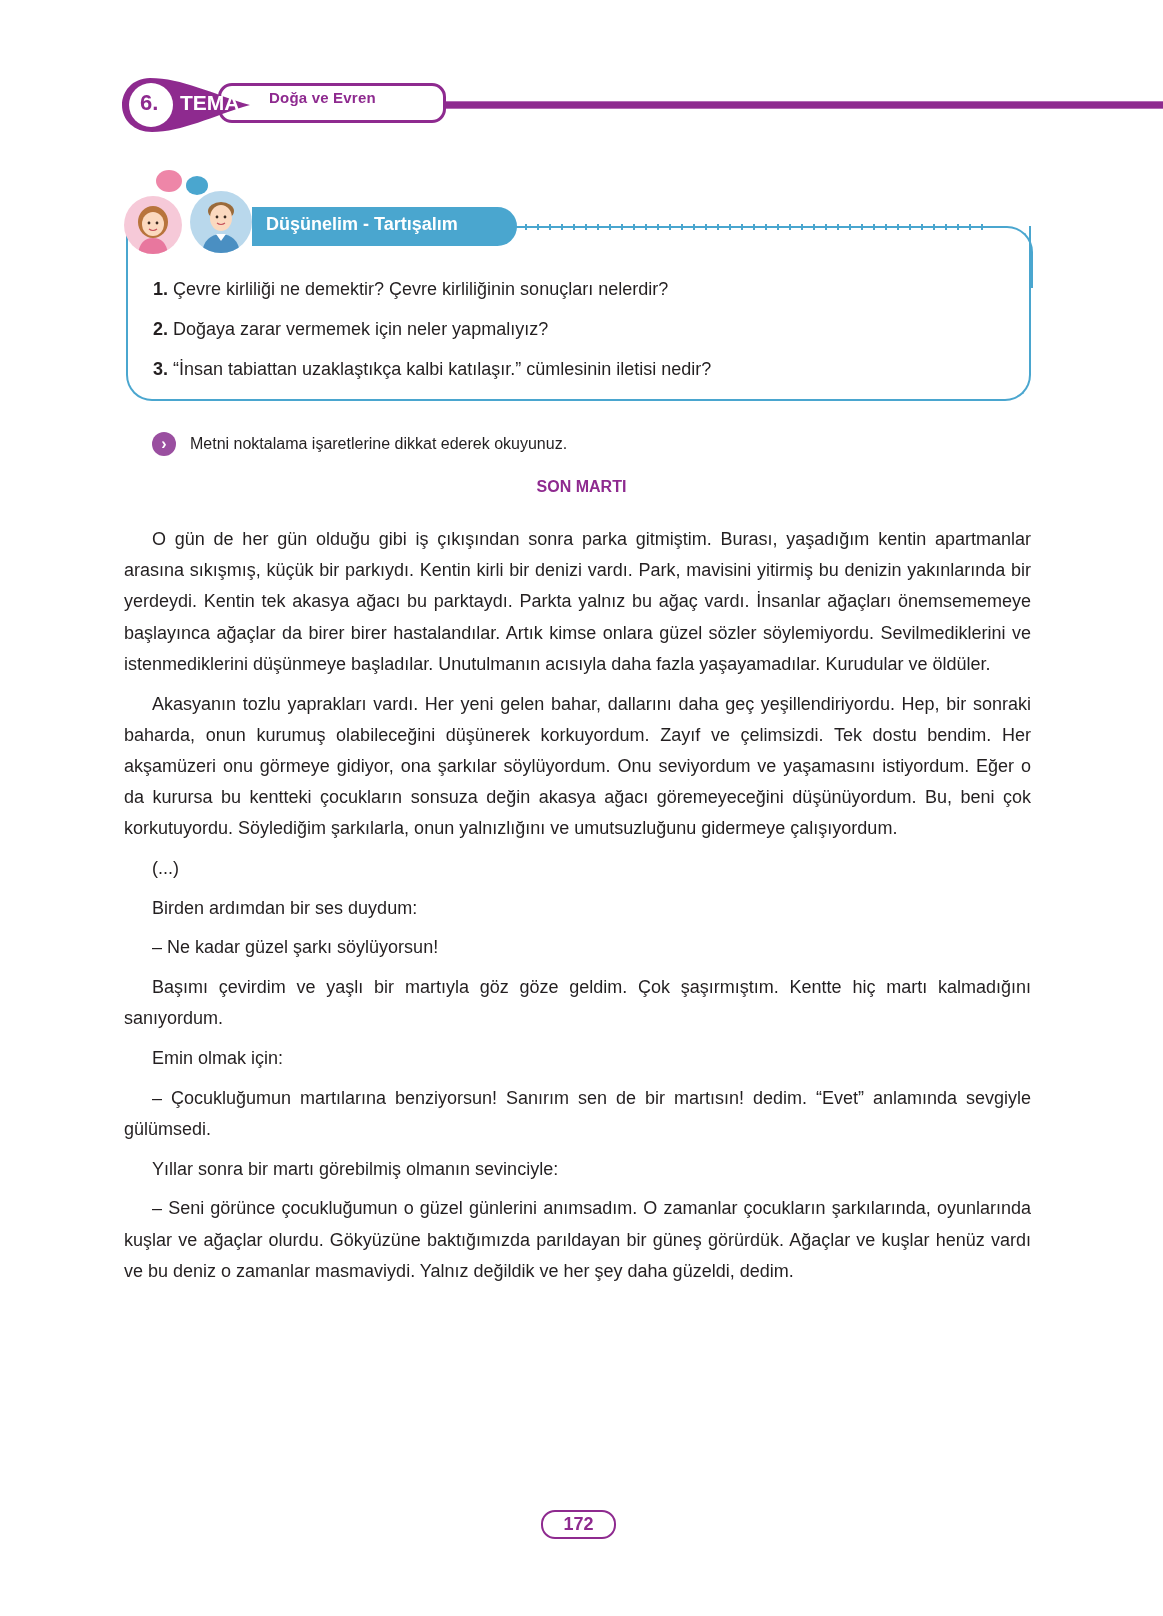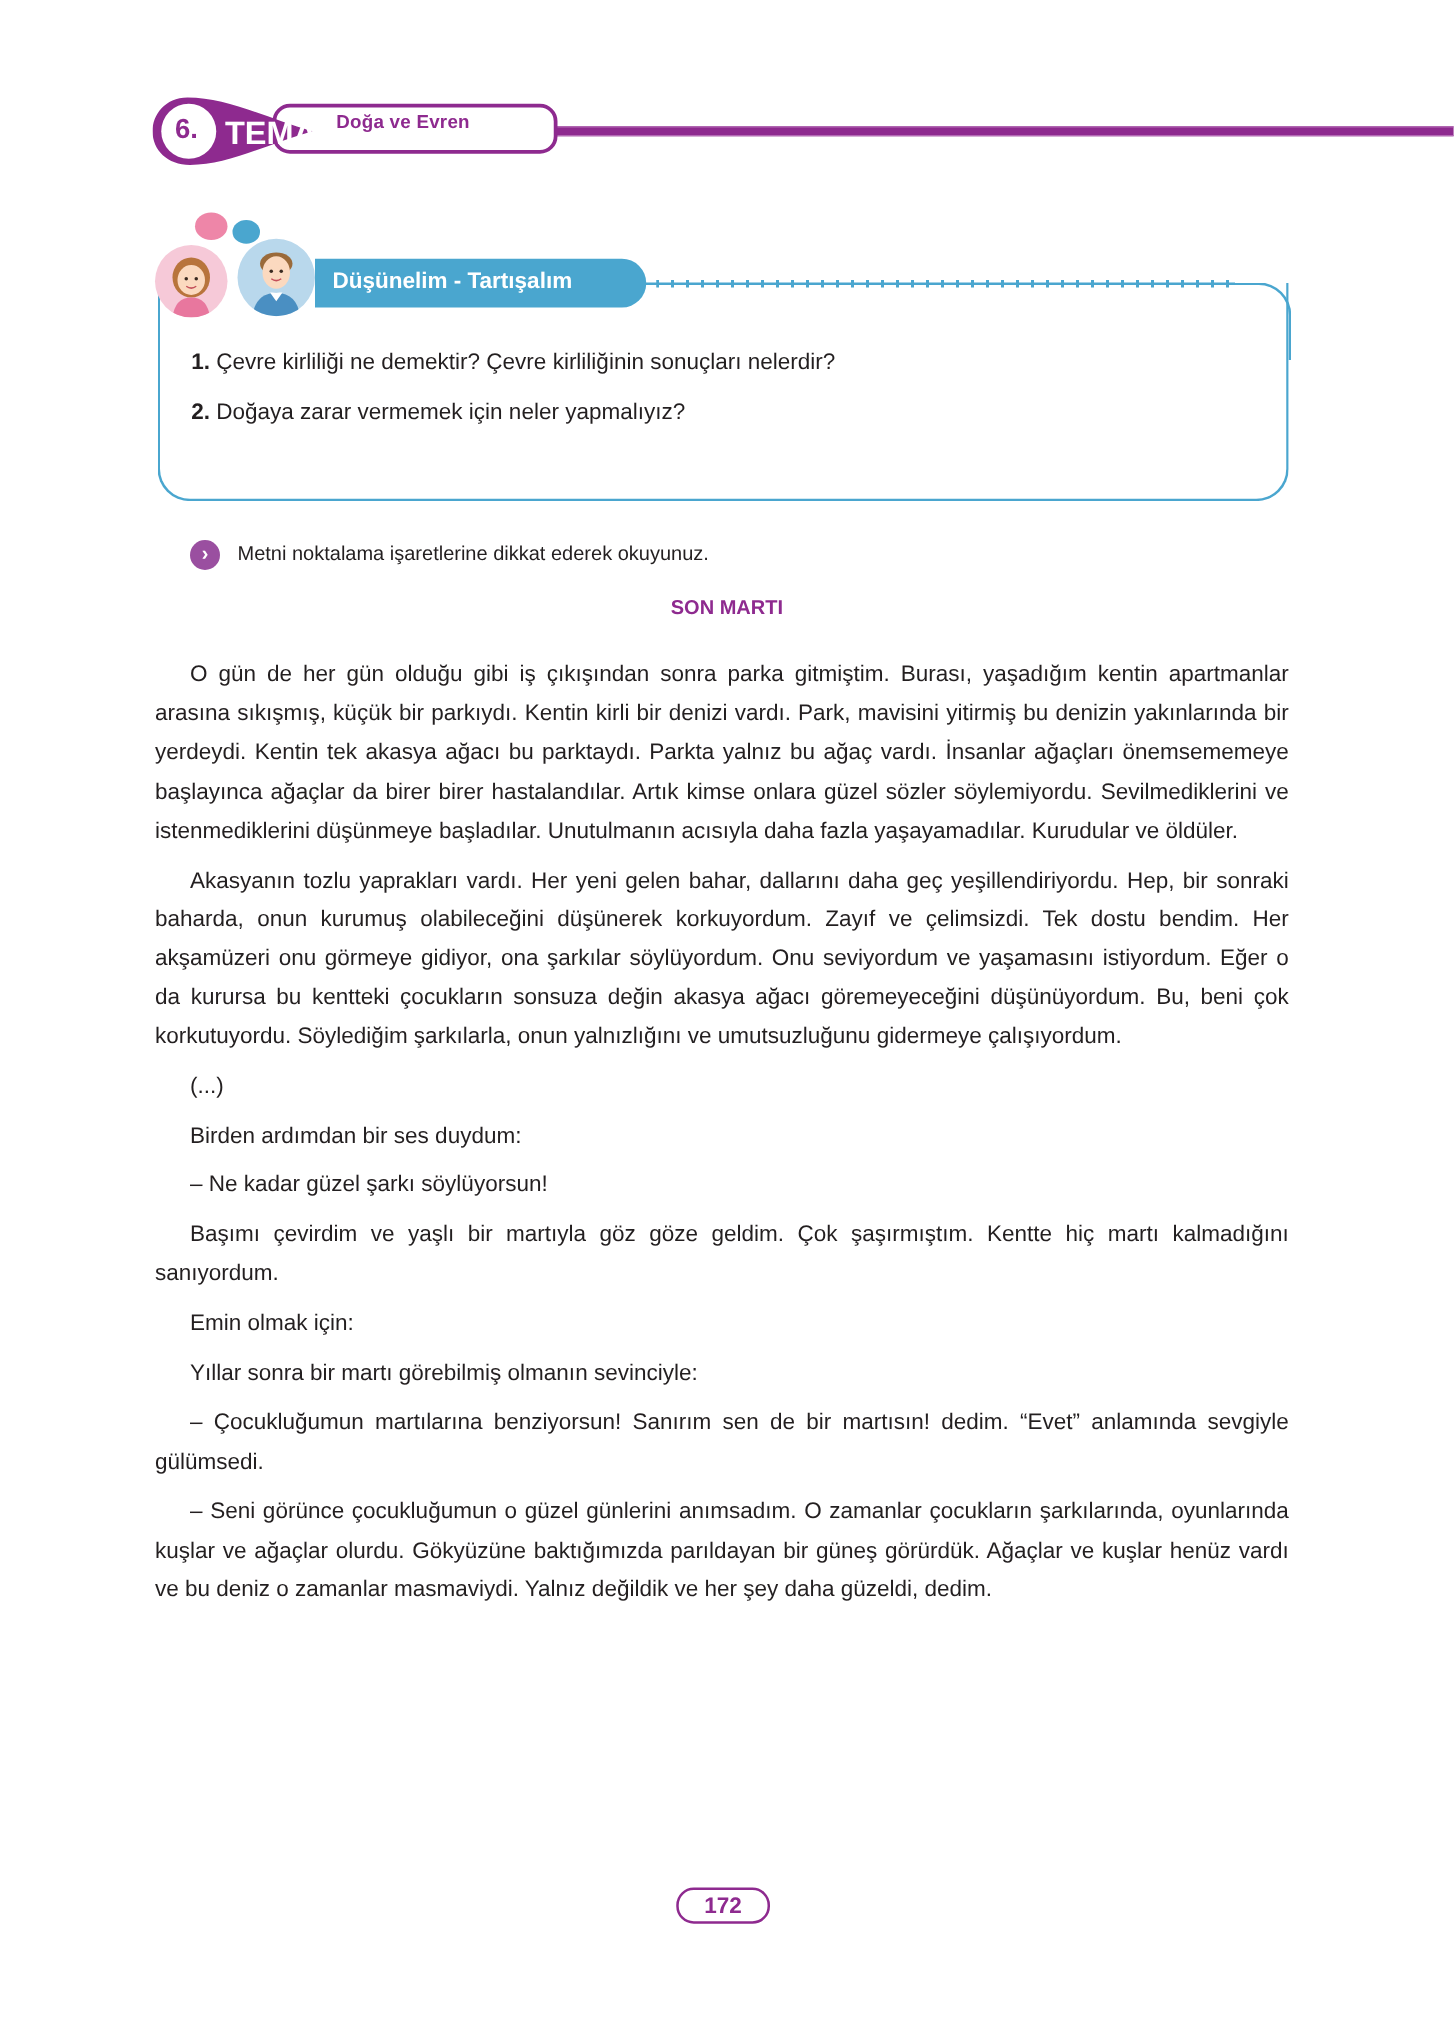--- a/index.html
+++ b/index.html
@@ -20,21 +20,21 @@
       position: absolute; left: 269px; top: 89px; font-size: 15px; font-weight: bold;
       color: #8e2a8f; letter-spacing: 0.2px; white-space: nowrap;
     }
     .theme-blob {
       position: absolute; left: 122px; top: 76px; width: 130px; height: 58px;
     }
     .theme-number {
       position: absolute; left: 140px; top: 90px; font-size: 22px; font-weight: bold; color: #8e2a8f;
     }
     .theme-word {
-      position: absolute; left: 180px; top: 91px; font-size: 26px; font-weight: bold; color: #ffffff;
+      position: absolute; left: 180px; top: 91px; font-size: 21px; font-weight: bold; color: #ffffff;
     }
     
     .disc-box {
       position: absolute; left: 126px; top: 226px; width: 905px; height: 175px;
       border: 2px solid #4aa6cf; border-top: none; border-radius: 0 0 26px 26px; box-sizing: border-box;
     }
     .disc-box-right {
       position: absolute; left: 986px; top: 226px; width: 45px; height: 60px;
       border-top: 2px solid #4aa6cf; border-right: 2px solid #4aa6cf; border-radius: 0 26px 0 0;
     }
@@ -133,35 +133,38 @@
   </svg>
 </div>
 
 <ul class="q-list">
   <li class="q-item">
     <span class="q-num">1.</span><span> Çevre kirliliği ne demektir? Çevre kirliliğinin sonuçları nelerdir?</span>
   </li>
   <li class="q-item">
     <span class="q-num">2.</span><span> Doğaya zarar vermemek için neler yapmalıyız?</span>
   </li>
+  <li class="q-item">
+    <span class="q-num">3.</span><span> “İnsan tabiattan uzaklaştıkça kalbi katılaşır.” cümlesinin iletisi nedir?</span>
+  </li>
 </ul>
 
 <div class="instr">
   <span class="instr-icon">›</span>
   <span class="instr-text">Metni noktalama işaretlerine dikkat ederek okuyunuz.</span>
 </div>
 
 <div class="story-title">SON MARTI</div>
 
 <div class="story">
   <p>O gün de her gün olduğu gibi iş çıkışından sonra parka gitmiştim. Burası, yaşadığım kentin apartmanlar arasına sıkışmış, küçük bir parkıydı. Kentin kirli bir denizi vardı. Park, mavisini yitirmiş bu denizin yakınlarında bir yerdeydi. Kentin tek akasya ağacı bu parktaydı. Parkta yalnız bu ağaç vardı. İnsanlar ağaçları önemsememeye başlayınca ağaçlar da birer birer hastalandılar. Artık kimse onlara güzel sözler söylemiyordu. Sevilmediklerini ve istenmediklerini düşünmeye başladılar. Unutulmanın acısıyla daha fazla yaşayamadılar. Kurudular ve öldüler.</p>
   <p>Akasyanın tozlu yaprakları vardı. Her yeni gelen bahar, dallarını daha geç yeşillendiriyordu. Hep, bir sonraki baharda, onun kurumuş olabileceğini düşünerek korkuyordum. Zayıf ve çelimsizdi. Tek dostu bendim. Her akşamüzeri onu görmeye gidiyor, ona şarkılar söylüyordum. Onu seviyordum ve yaşamasını istiyordum. Eğer o da kurursa bu kentteki çocukların sonsuza değin akasya ağacı göremeyeceğini düşünüyordum. Bu, beni çok korkutuyordu. Söylediğim şarkılarla, onun yalnızlığını ve umutsuzluğunu gidermeye çalışıyordum.</p>
   <p>(...)</p>
   <p>Birden ardımdan bir ses duydum:</p>
   <p>– Ne kadar güzel şarkı söylüyorsun!</p>
   <p>Başımı çevirdim ve yaşlı bir martıyla göz göze geldim. Çok şaşırmıştım. Kentte hiç martı kalmadığını sanıyordum.</p>
   <p>Emin olmak için:</p>
+  <p>– Çocukluğumun martılarına benziyorsun! Sanırım sen de bir martısın! dedim. “Evet” anlamında sevgiyle gülümsedi.</p>
   <p>Yıllar sonra bir martı görebilmiş olmanın sevinciyle:</p>
-  <p>– Çocukluğumun martılarına benziyorsun! Sanırım sen de bir martısın! dedim. “Evet” anlamında sevgiyle gülümsedi.</p>
   <p>– Seni görünce çocukluğumun o güzel günlerini anımsadım. O zamanlar çocukların şarkılarında, oyunlarında kuşlar ve ağaçlar olurdu. Gökyüzüne baktığımızda parıldayan bir güneş görürdük. Ağaçlar ve kuşlar henüz vardı ve bu deniz o zamanlar masmaviydi. Yalnız değildik ve her şey daha güzeldi, dedim.</p>
 </div>
 
 <div class="page-badge">172</div>
 
 </body></html>

